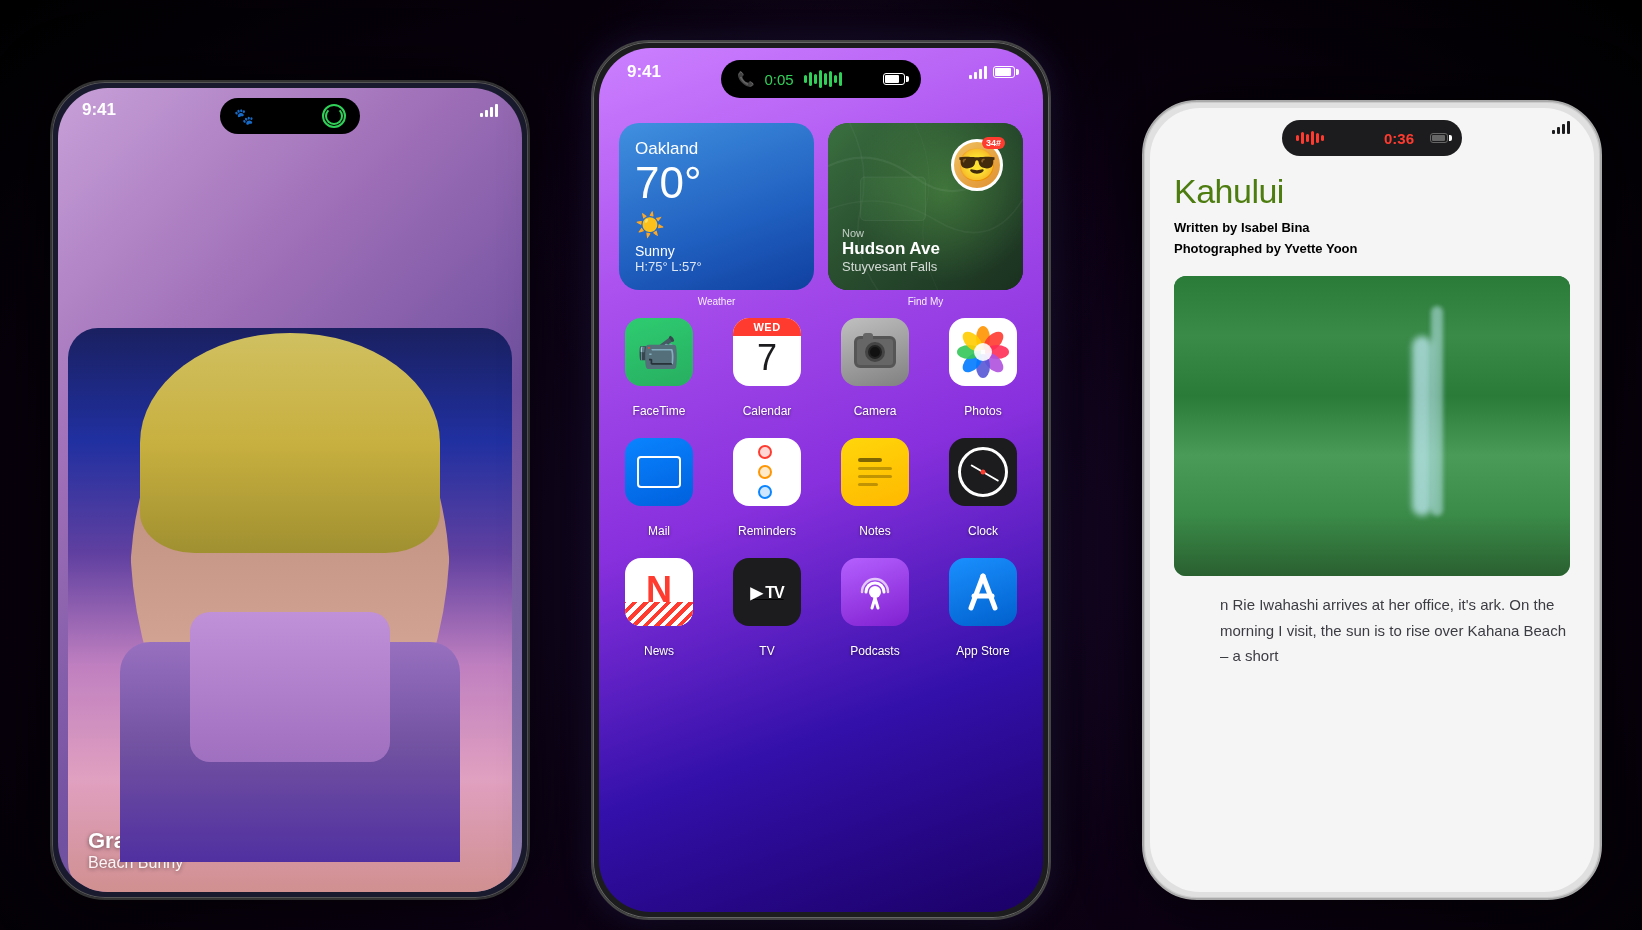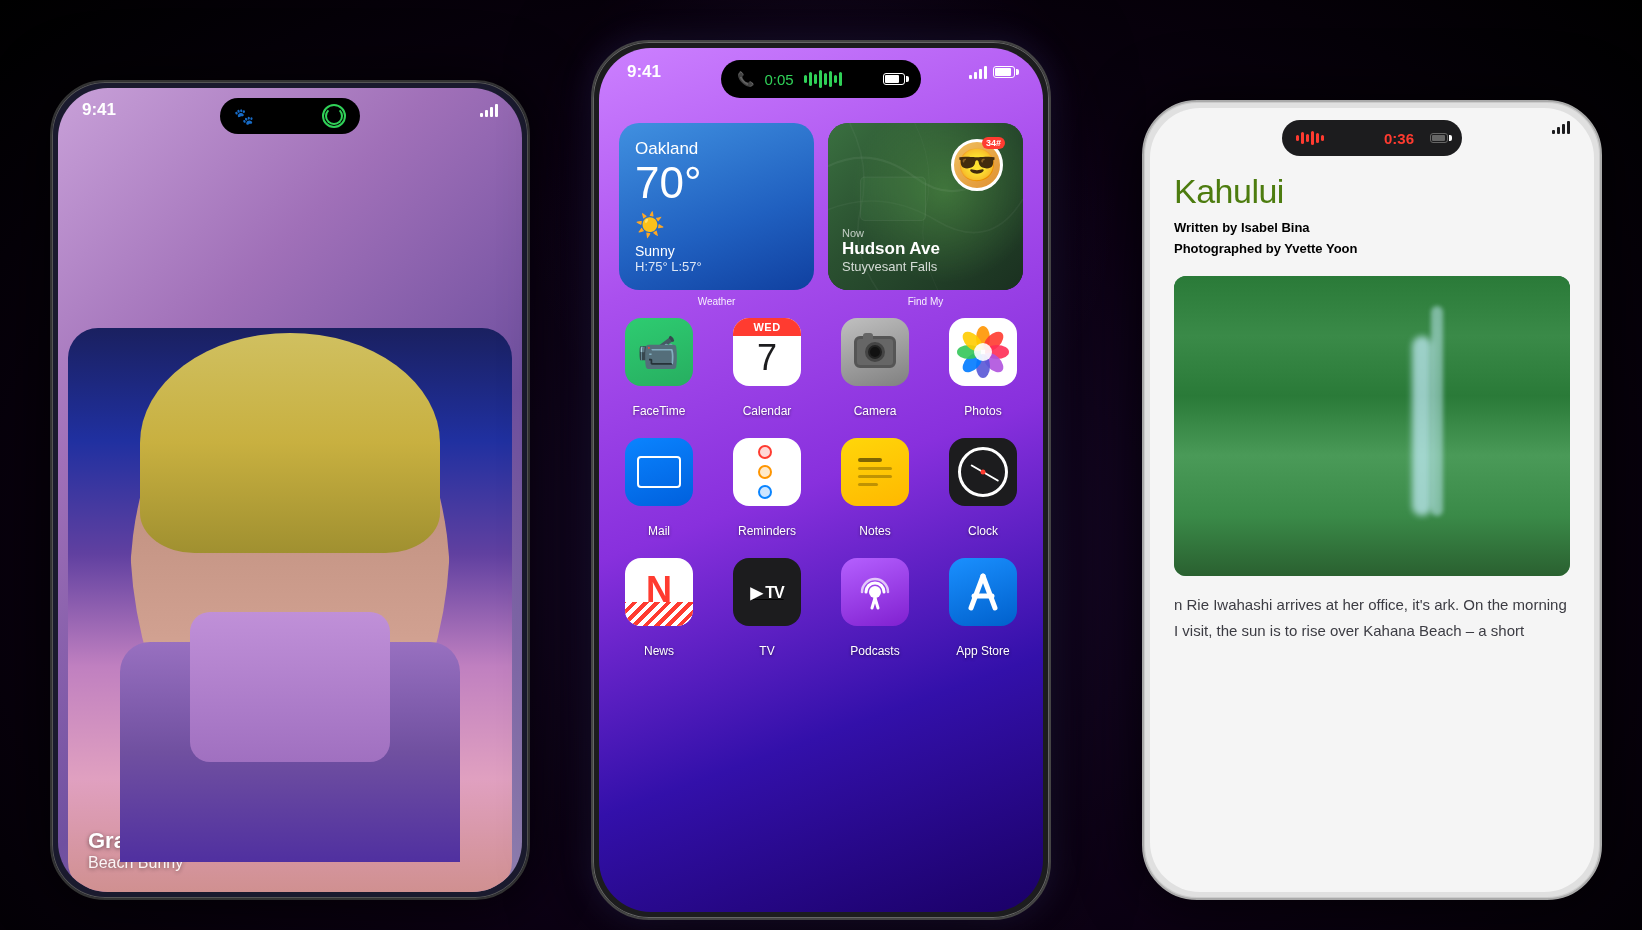--- a/index.html
+++ b/index.html
@@ -779,20 +779,21 @@
       height: 70%;
       background: rgba(200, 240, 255, 0.5);
       border-radius: 6px;
       filter: blur(2px);
     }
     .article-text {
       font-size: 16px;
       color: #1c1c1e;
       line-height: 1.6;
       margin-top: 16px;
+      margin-left: 46px;
     }
     .article-text-content {
       color: #3c3c43;
       font-size: 15px;
     }
 
     
     .center-glow {
       position: absolute;
       top: -100px;

